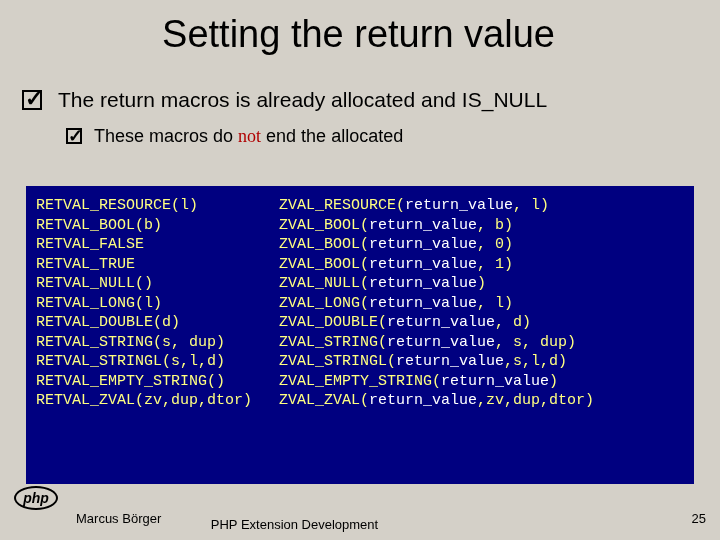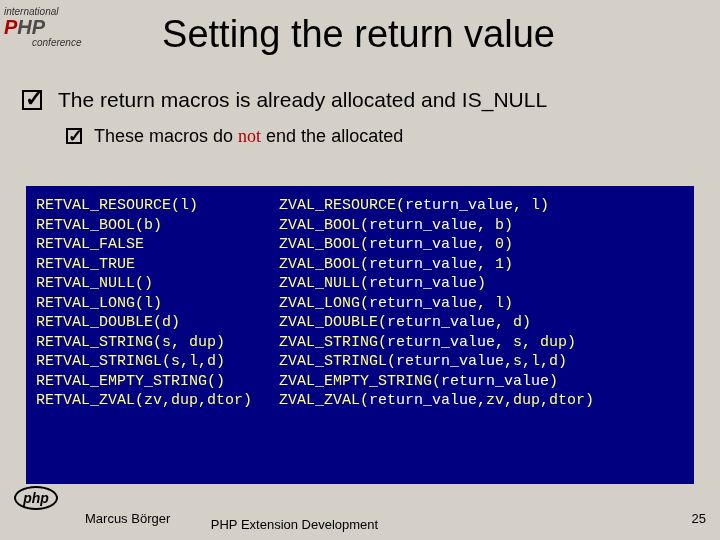--- a/index.html
+++ b/index.html
@@ -18,35 +18,29 @@
   .ck:after { content:"✓"; position:absolute; top:-6px; left:1px; font:bold 22px Arial; }
   .sub { margin-top:14px; margin-left:44px; display:flex; gap:12px; font:18px Verdana,Arial,sans-serif; }
   .cks { width:16px; height:16px; border:2px solid #000; position:relative; flex-shrink:0; margin-top:2px; }
   .cks:after { content:"✓"; position:absolute; top:-5px; left:0; font:bold 18px Arial; }
   .notw { color:#b00000;font-family:Liberation Serif, serif; }
   .code { position:absolute; top:186px; left:26px; width:668px; height:298px; background:#000080; color:#ffff80; font:15px/1.3 "Courier New",monospace; padding:10px 10px; white-space:pre; }
   .code .rv { color:#fff; }
   .footer { position:absolute; bottom:8px; left:0; width:720px; height:28px; display:flex; align-items:center; font:13px Verdana,Arial,sans-serif; }
   .logo-bl { position:absolute; bottom:26px; left:14px; width:44px; height:28px; }
   .ell2 { width:44px; height:24px; border:2px solid #000; border-radius:50%; display:flex; align-items:center; justify-content:center; font:bold italic 14px Arial; color:#000; }
-  .f-author { position:absolute; left:85px;text-align:right; }
+  .f-author { position:absolute; left:76px;text-align:right; }
   .f-title  { position:absolute; left:0; width:589px; text-align:center;margin-top:12px; }
   .f-page   { position:absolute; right:14px; }
 </style>
 </head>
 <body>
 
 <div class="slide">
 
-  <div class="logo-tl">
-    <div class="ell"></div>
-    <div class="lbl1">international</div>
-    <div class="big"><span class="r">P</span>HP</div>
-    <div class="lbl2">conference</div>
-  </div>
 
   <div class="title">Setting the return value</div>
 
   <div class="body">
     <div class="b1">
       <div class="ck"></div>
       <div>The return macros is already allocated and IS_NULL</div>
     </div>
     <div class="sub">
       <div class="cks"></div>

